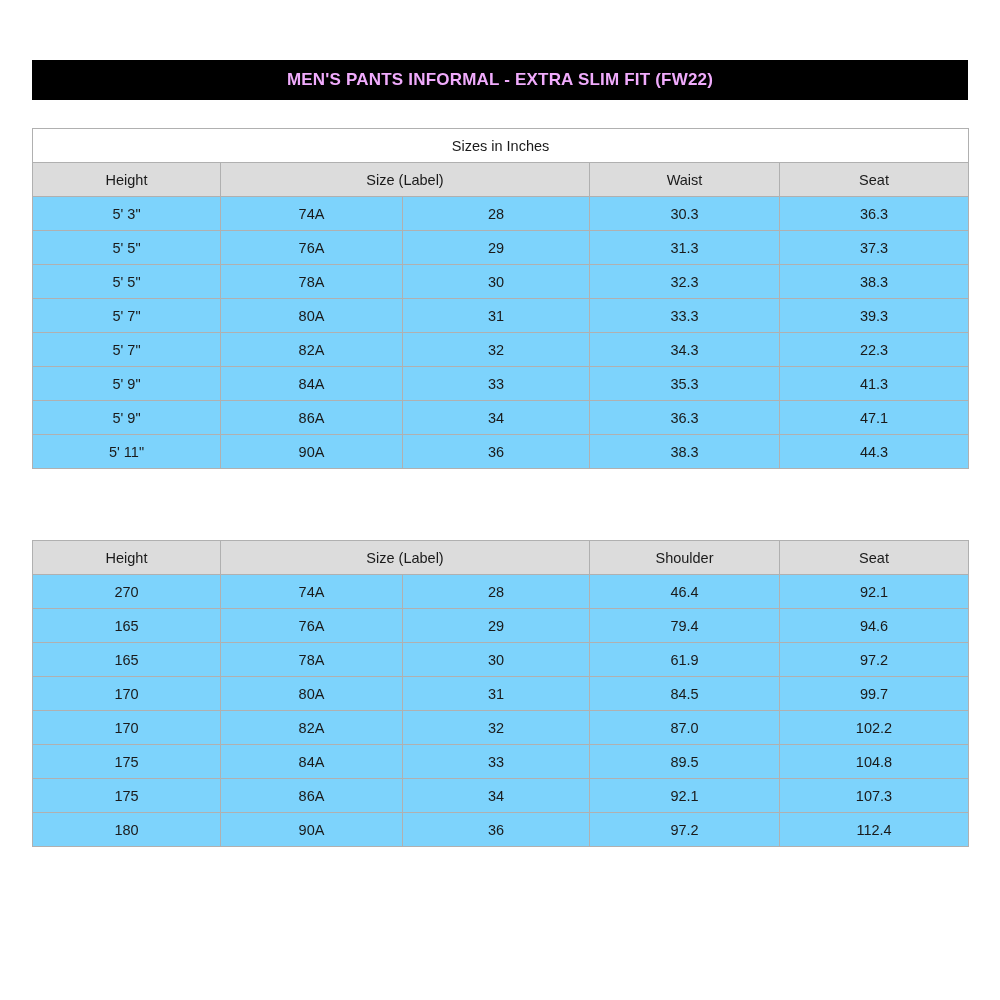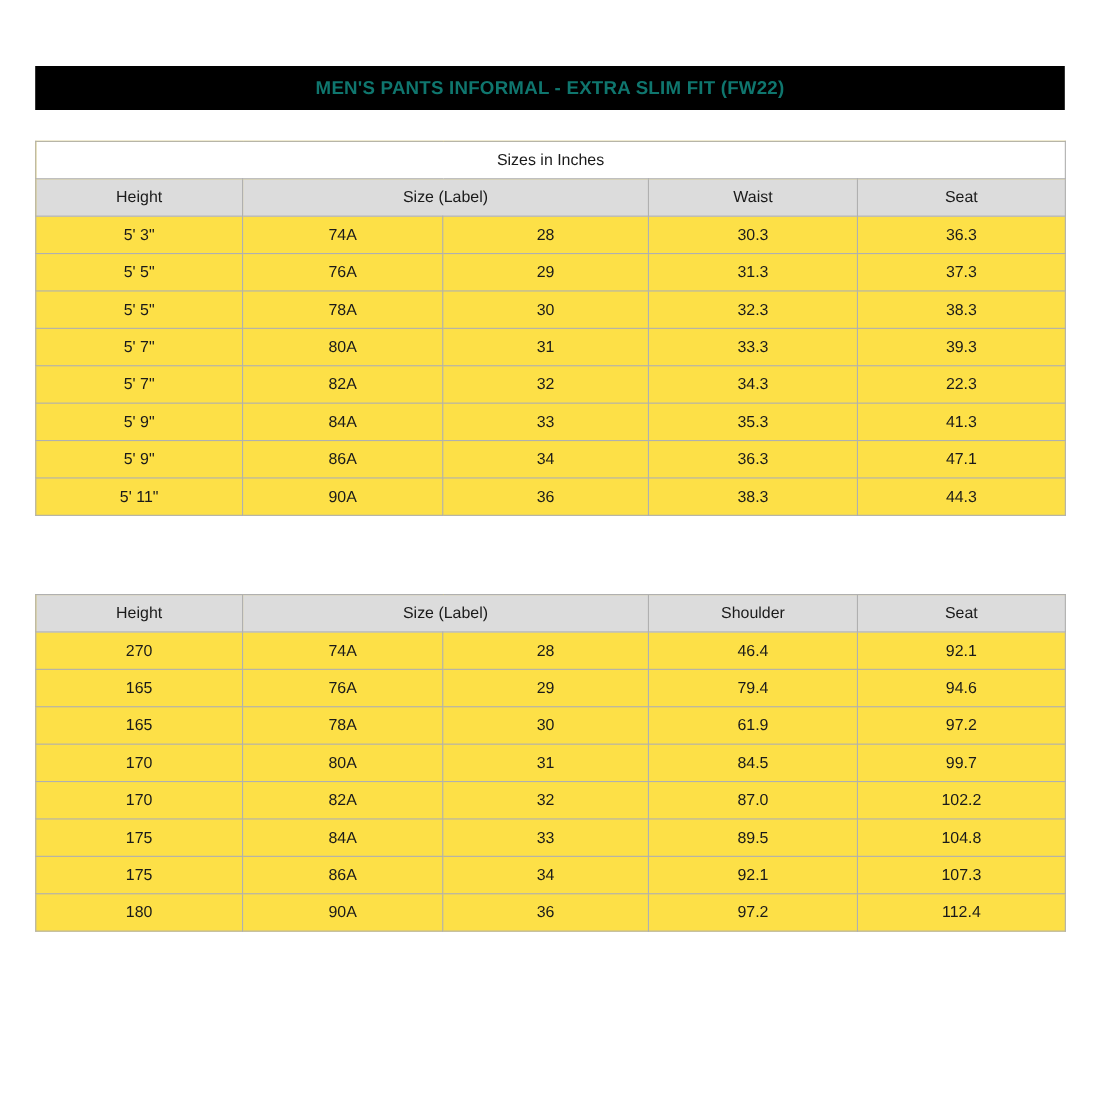--- a/index.html
+++ b/index.html
@@ -17,35 +17,35 @@
     position: relative;
     background: #ffffff;
   }
   .title-bar {
     position: absolute;
     left: 32px;
     top: 60px;
     width: 936px;
     height: 40px;
     background: #000000;
-    color: #0f766e;
+    color: #f0abfc;
     display: flex;
     align-items: center;
     justify-content: center;
     font-size: 17px;
     font-weight: bold;
     letter-spacing: 0.2px;
   }
   table.size-table {
     position: absolute;
     border-collapse: collapse;
     width: 936px;
     left: 32px;
     table-layout: fixed;
-    background: #fde047;
+    background: #7dd3fc;
   }
   table.size-table.inches { top: 128px; }
   table.size-table.cm { top: 540px; }
 
   table.size-table td,
   table.size-table th {
     border: 1px solid #b0b0b0;
     font-size: 14.5px;
     color: #1a1a1a;
     text-align: center;

